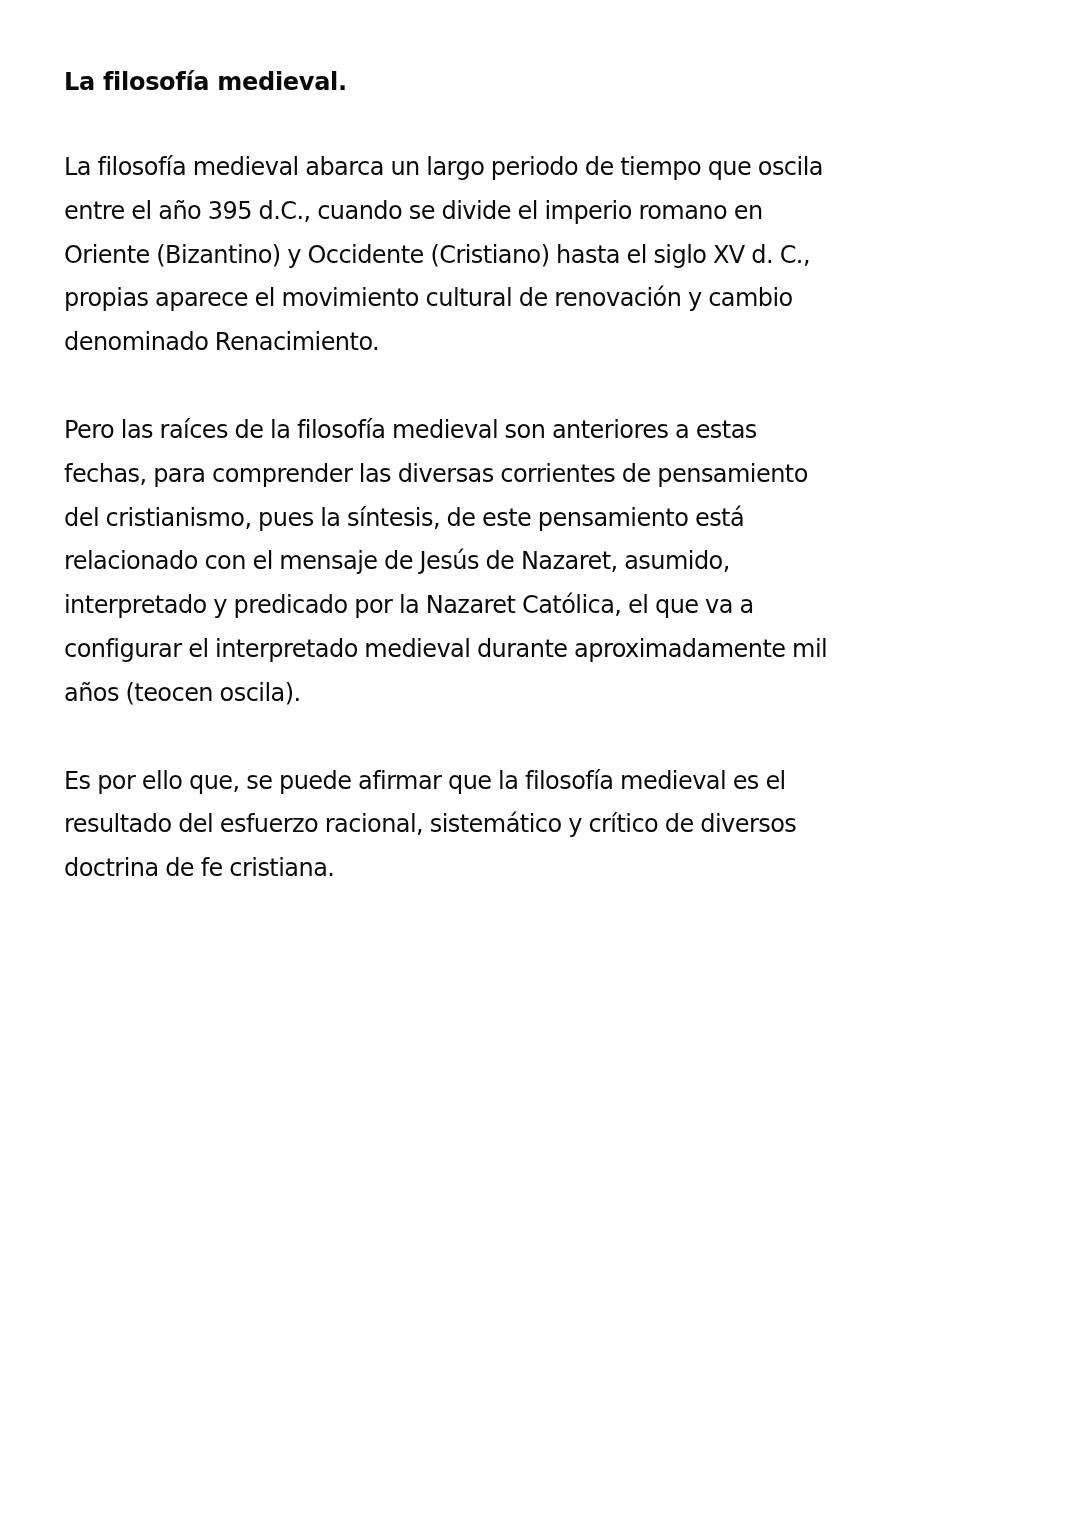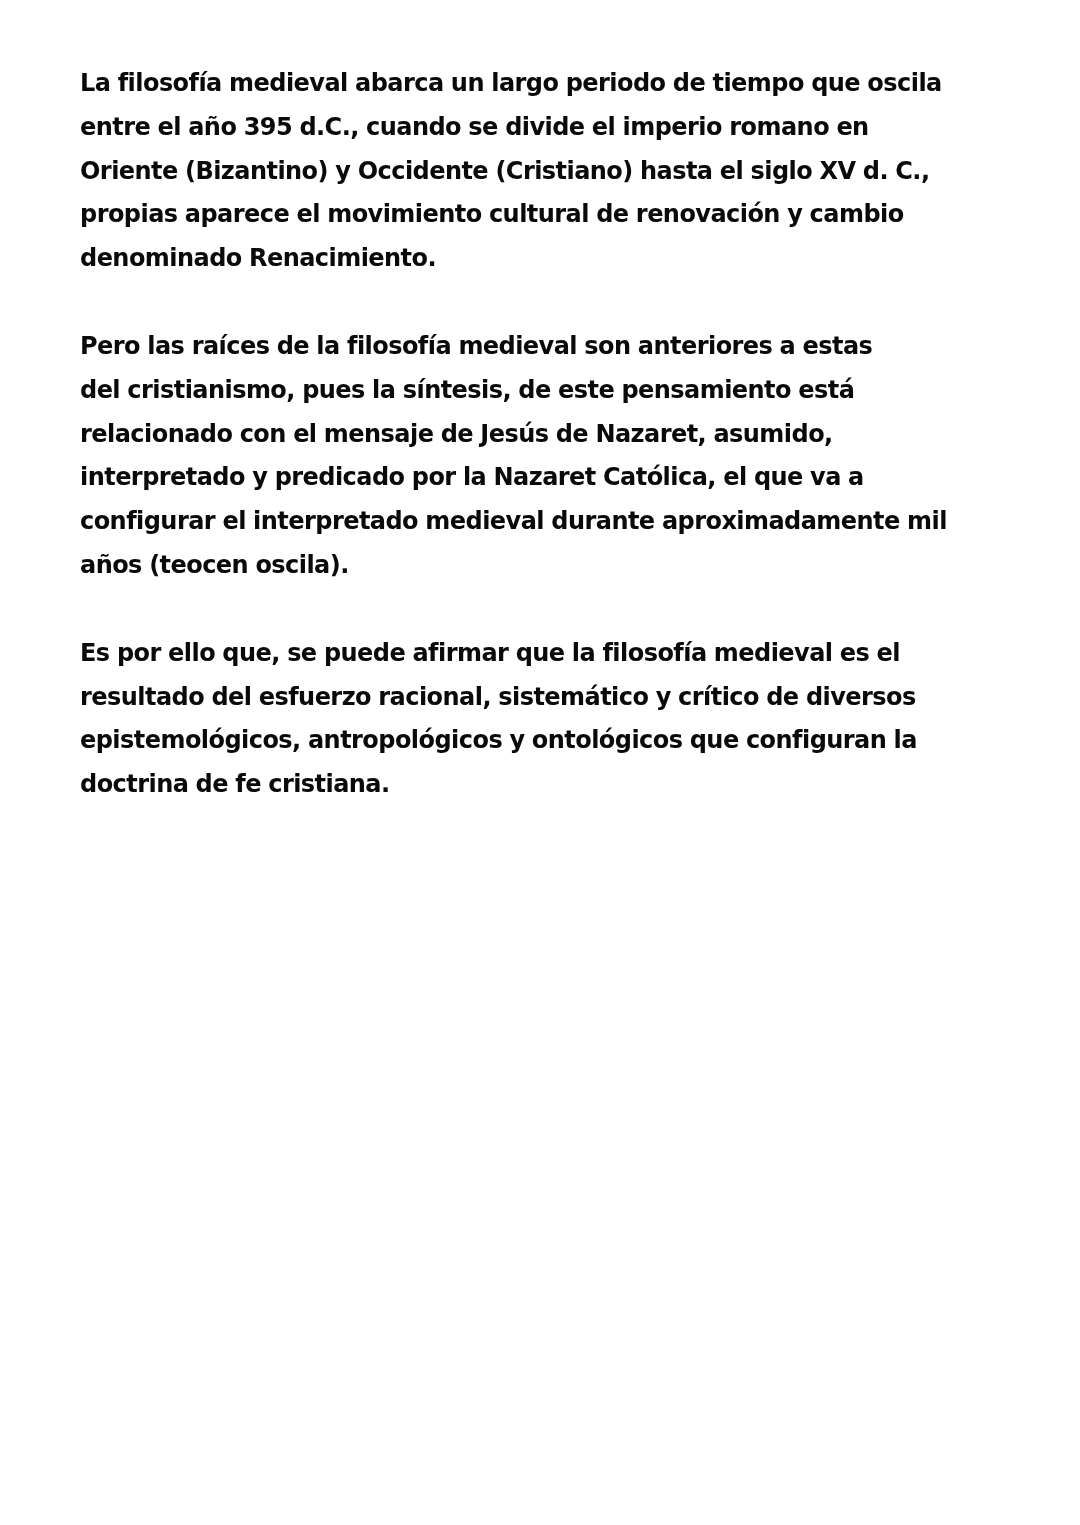--- a/index.html
+++ b/index.html
@@ -24,51 +24,51 @@
     .title {
       font-size: 24px;
       font-weight: bold;
       line-height: 40px;
       margin: 0 0 44px 0;
       letter-spacing: -0.3px;
     }
     .para {
       font-size: 24px;
       line-height: 43.8px;
-      margin: 0 0 44px 16px;
+      margin: 0 0 44px 0;
       letter-spacing: -0.55px;
       word-spacing: -0.5px;
-      font-weight: bold;
     }
     .line {
       display: block;
       white-space: nowrap;
     }
   </style>
 </head>
 <body>
 
 <div class="page">
+  <h1 class="title">La filosofía medieval.</h1>
 
   <p class="para">
     <span class="line">La filosofía medieval abarca un largo periodo de tiempo que oscila</span>
     <span class="line">entre el año 395 d.C., cuando se divide el imperio romano en</span>
     <span class="line">Oriente (Bizantino) y Occidente (Cristiano) hasta el siglo XV d. C.,</span>
     <span class="line">propias aparece el movimiento cultural de renovación y cambio</span>
     <span class="line">denominado Renacimiento.</span>
   </p>
 
   <p class="para">
     <span class="line">Pero las raíces de la filosofía medieval son anteriores a estas</span>
+    <span class="line">fechas, para comprender las diversas corrientes de pensamiento</span>
     <span class="line">del cristianismo, pues la síntesis, de este pensamiento está</span>
     <span class="line">relacionado con el mensaje de Jesús de Nazaret, asumido,</span>
     <span class="line">interpretado y predicado por la Nazaret Católica, el que va a</span>
     <span class="line">configurar el interpretado medieval durante aproximadamente mil</span>
     <span class="line">años (teocen oscila).</span>
   </p>
 
   <p class="para">
     <span class="line">Es por ello que, se puede afirmar que la filosofía medieval es el</span>
     <span class="line">resultado del esfuerzo racional, sistemático y crítico de diversos</span>
-    <span class="line">epistemológicos, antropológicos y ontológicos que configuran la</span>
     <span class="line">doctrina de fe cristiana.</span>
   </p>
 </div>
 
 </body></html>

